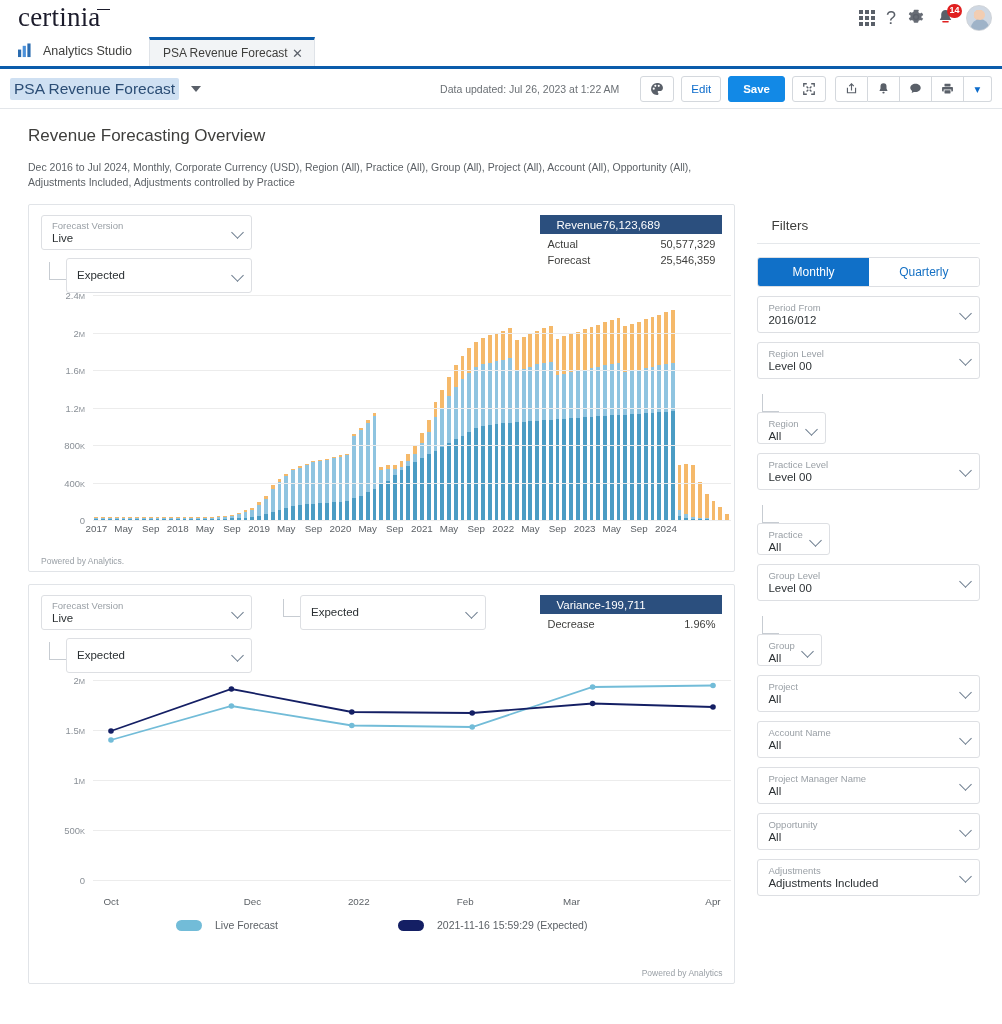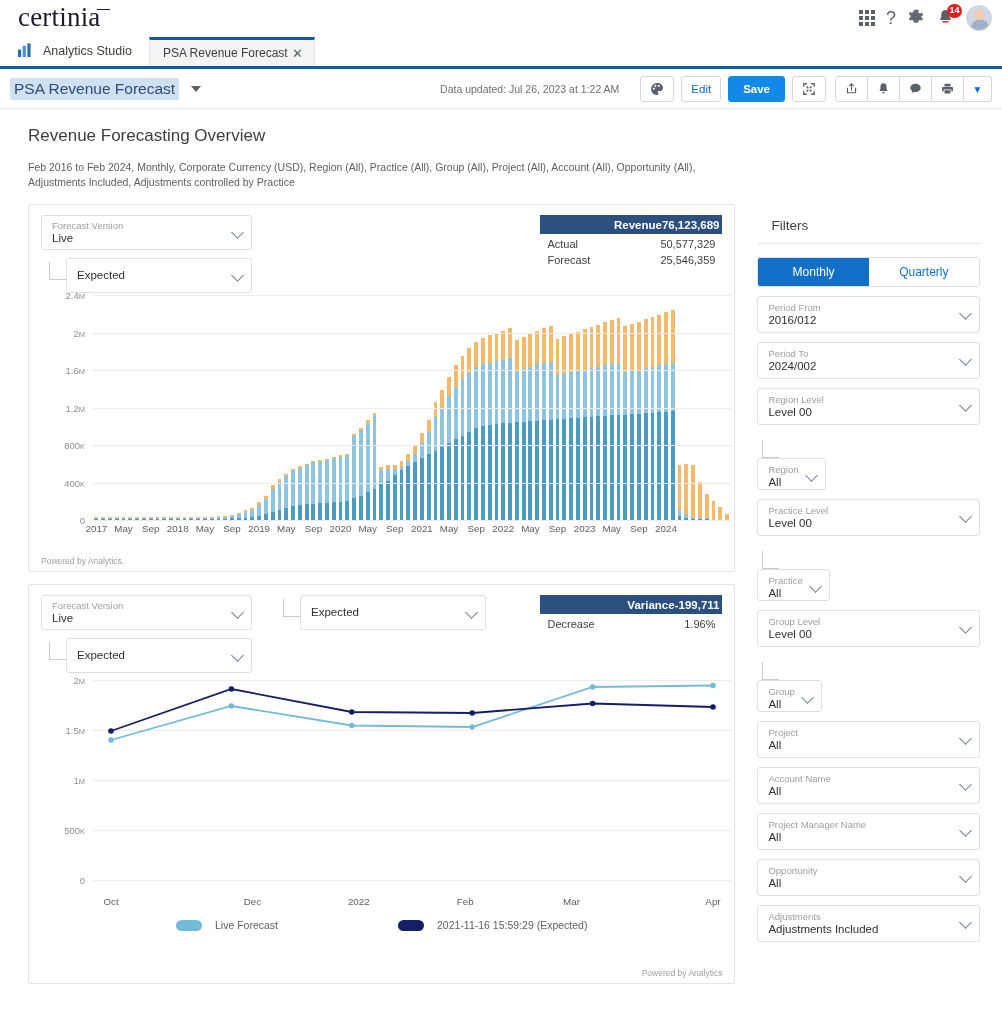--- a/index.html
+++ b/index.html
@@ -174,22 +174,22 @@
     border-left: 1px solid #c7ccd2; border-bottom: 1px solid #c7ccd2;
   }
 
   .ctrl-col { width: 211px; }
   .ctrl-col .sel + .indent-row { margin-top: 8px; }
 
   
   .kpi { position: absolute; right: 12px; top: 10px; width: 182px; }
   .kpi-head {
     background: #2b4f7e; color: #fff; height: 19px;
-    display: flex; align-items: center; justify-content: flex-end;
-    padding: 0 3px; font-size: 11.5px; font-weight: bold;
+    display: flex; align-items: center; justify-content: flex-start;
+    padding: 0 16px; font-size: 11.5px; font-weight: normal;
   }
   .kpi-row {
     display: flex; justify-content: space-between;
     font-size: 11px; color: #3e3e3c; padding: 4px 7px 0 7px;
   }
 
   
   .barchart { position: absolute; left: 12px; top: 90px; width: 690px; height: 225px; }
   .yaxis { position: absolute; left: 0; top: 0; width: 48px; height: 100%; }
   .ytick {
@@ -371,21 +371,21 @@
         <path d="M2.2 6.2h11.6c.5 0 .9.4.9.9v3.6c0 .5-.4.9-.9.9h-1.1V9.2H3.3v2.4H2.2c-.5 0-.9-.4-.9-.9V7.1c0-.5.4-.9.9-.9z"></path>
         <rect x="4.3" y="10" width="7.4" height="4" rx=".5"></rect>
       </svg>
     </span>
     <span class="ab-btn">▾</span>
   </span>
 </div>
 
 <div class="page">
   <h1 class="page-h1">Revenue Forecasting Overview</h1>
-  <div class="page-sub">Feb 2016 to Feb 2024, Monthly, Corporate Currency (USD), Region (All), Practice (All), Group (All), Project (All), Account (All), Opportunity (All), Adjustments Included, Adjustments controlled by Practice</div>
+  <div class="page-sub">Dec 2016 to Jul 2024, Monthly, Corporate Currency (USD), Region (All), Practice (All), Group (All), Project (All), Account (All), Opportunity (All), Adjustments Included, Adjustments controlled by Practice</div>
 
   <div class="tools-row">
     <span class="sq-btn on">
       <svg width="13" height="13" viewBox="0 0 16 16" fill="#fff">
         <path d="M1.6 3h12.8l-5 5.6V14l-2.8-1.6V8.6z"></path>
       </svg>
     </span>
     <span class="sq-btn">?</span>
   </div>
 
@@ -1368,25 +1368,20 @@
           <div class="active">Monthly</div>
           <div>Quarterly</div>
         </div>
         <div id="filter-list">
             <div class="sel">
               <div class="lbl">Period From</div>
               <div class="val">2016/012</div>
               <span class="chev"></span>
             </div>
             <div class="sel">
-              <div class="lbl">Period To</div>
-              <div class="val">2024/002</div>
-              <span class="chev"></span>
-            </div>
-            <div class="sel">
               <div class="lbl">Region Level</div>
               <div class="val">Level 00</div>
               <span class="chev"></span>
             </div>
             <div class="indent-row">
               <span class="elbow"></span>
               <div class="sel">
                 <div class="lbl">Region</div>
                 <div class="val">All</div>
                 <span class="chev"></span>

